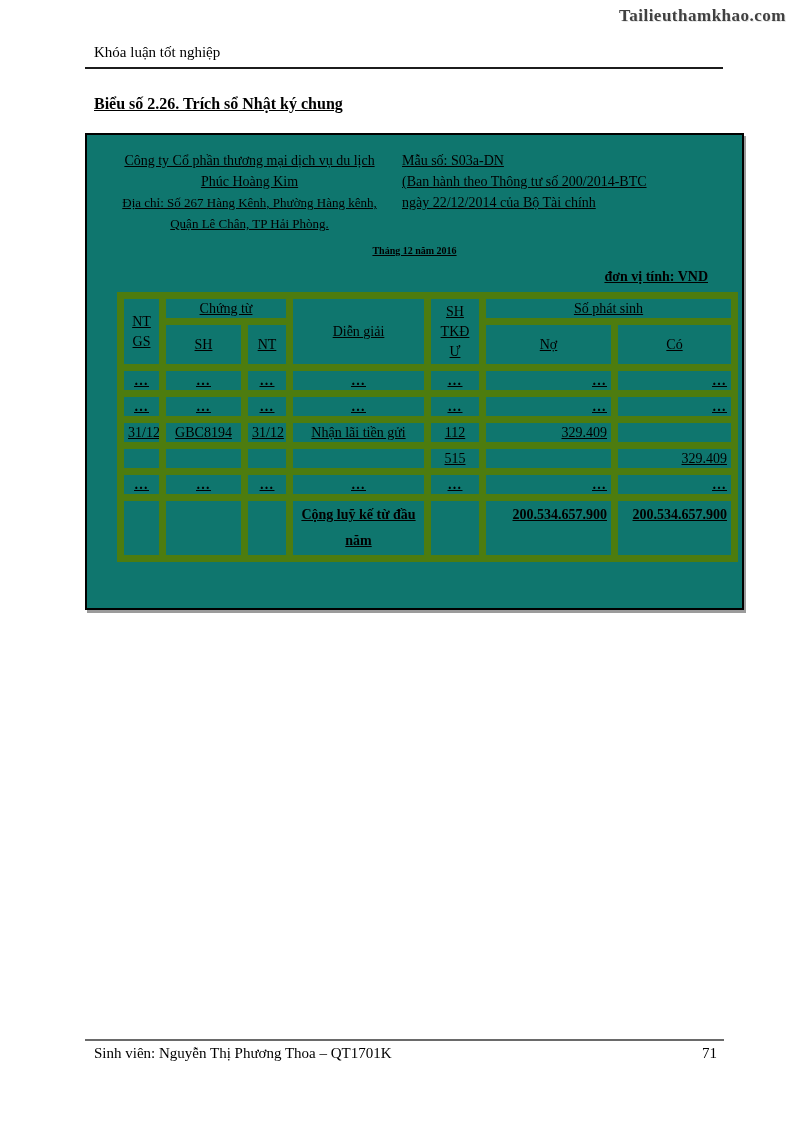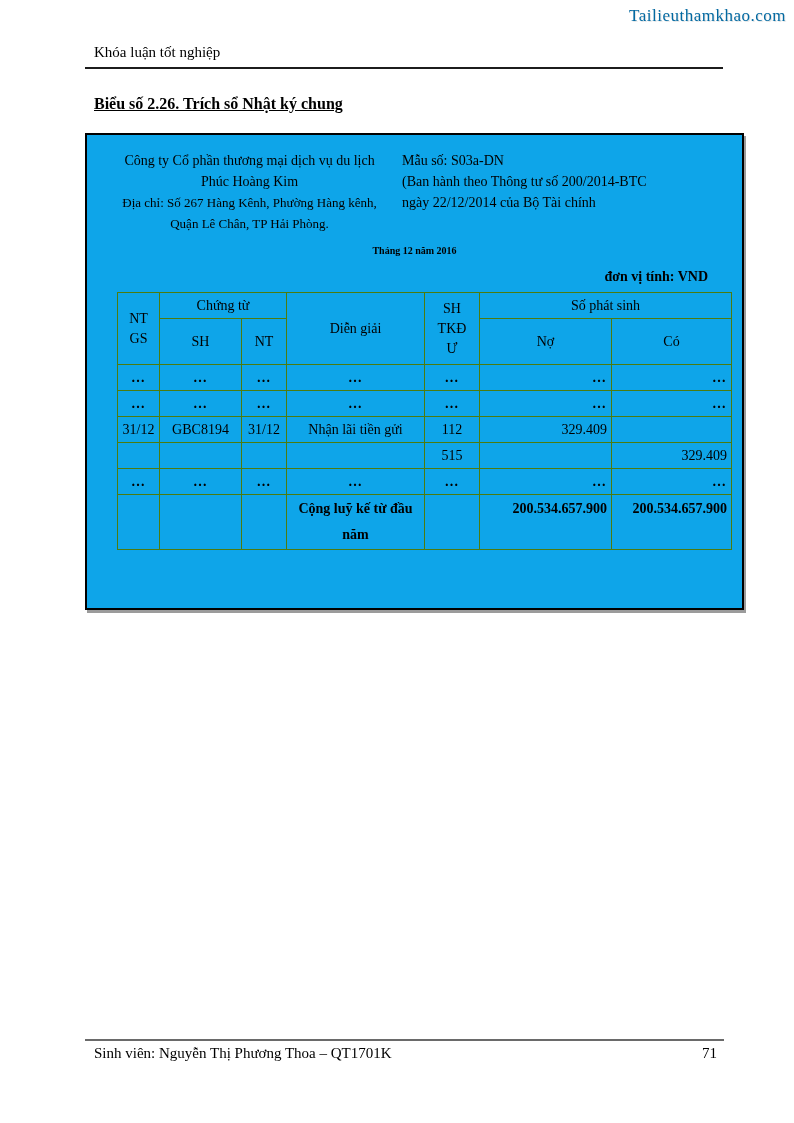--- a/index.html
+++ b/index.html
@@ -2,55 +2,55 @@
 <html><head>
 <meta charset="utf-8">
 <style>
   html,body { margin:0; padding:0; background:#fff; }
   .page {
     position:relative; width:794px; height:1123px; background:#ffffff;
     font-family:"Liberation Serif", serif; color:#000; overflow:hidden;
   }
   .watermark {
     position:absolute; top:6px; right:8px; font-size:17px;
-    color:#0369a1; text-shadow:1px 1px 0 #e6e6e6; letter-spacing:0.5px;
+    color:#404040; text-shadow:1px 1px 0 #e6e6e6; letter-spacing:0.5px;font-weight:bold;
   }
   .page-header {
     position:absolute; top:44px; left:94px; right:68px;
     display:flex; justify-content:space-between; font-size:15px;
   }
   .header-rule {
     position:absolute; top:67px; left:85px; width:638px;
     border-top:2px solid #1c1c1c;
   }
   .section-title {
     position:absolute; top:95px; left:94px;
     font-size:16px; font-weight:bold; text-decoration:underline;
   }
   .doc-box {
     position:absolute; top:133px; left:85px; width:659px; height:477px;
     border:2px solid #000; box-sizing:border-box;
-    box-shadow:2px 3px 0 #9b9b9b; background:#0ea5e9;
+    box-shadow:2px 3px 0 #9b9b9b; background:#0f766e;text-decoration:underline;
   }
   .info-row { display:flex; padding-top:15px; }
   .info-left {
     margin-left:10px; width:305px; text-align:center;
     font-size:14px; line-height:21px;
   }
   .info-left .addr { font-size:13px; }
   .info-right { flex:1; text-align:left; font-size:14px; line-height:21px; }
   .doc-title { text-align:center; font-weight:bold; font-size:17px; margin-top:4px; letter-spacing:0.3px; }
   .doc-subtitle { text-align:center; font-weight:bold; font-size:10px; margin-top:11px; }
   .unit-note { text-align:right; font-weight:bold; font-size:14px; padding-right:34px; margin-top:13px; }
   table.journal {
     border-collapse:collapse; table-layout:fixed;
     margin:7px 0 0 30px; width:614px; font-size:14px;
   }
   table.journal td {
-    border:1px solid #4d7c0f; text-align:center; vertical-align:middle;
+    border:7px solid #4d7c0f; text-align:center; vertical-align:middle;
     padding:1px 4px; overflow:hidden; box-sizing:border-box;
   }
   .prelines { white-space:pre-line; line-height:20px; }
   tr.h1 { height:26px; }
   tr.h2 { height:46px; }
   tr.data { height:26px; }
   tr.data td:nth-child(6), tr.data td:nth-child(7) { text-align:right; }
   tr.dots td { font-weight:bold; letter-spacing:1px; }
   tr.total-row { height:54px; }
   tr.total-row td { font-weight:bold; vertical-align:top; line-height:26px; }

